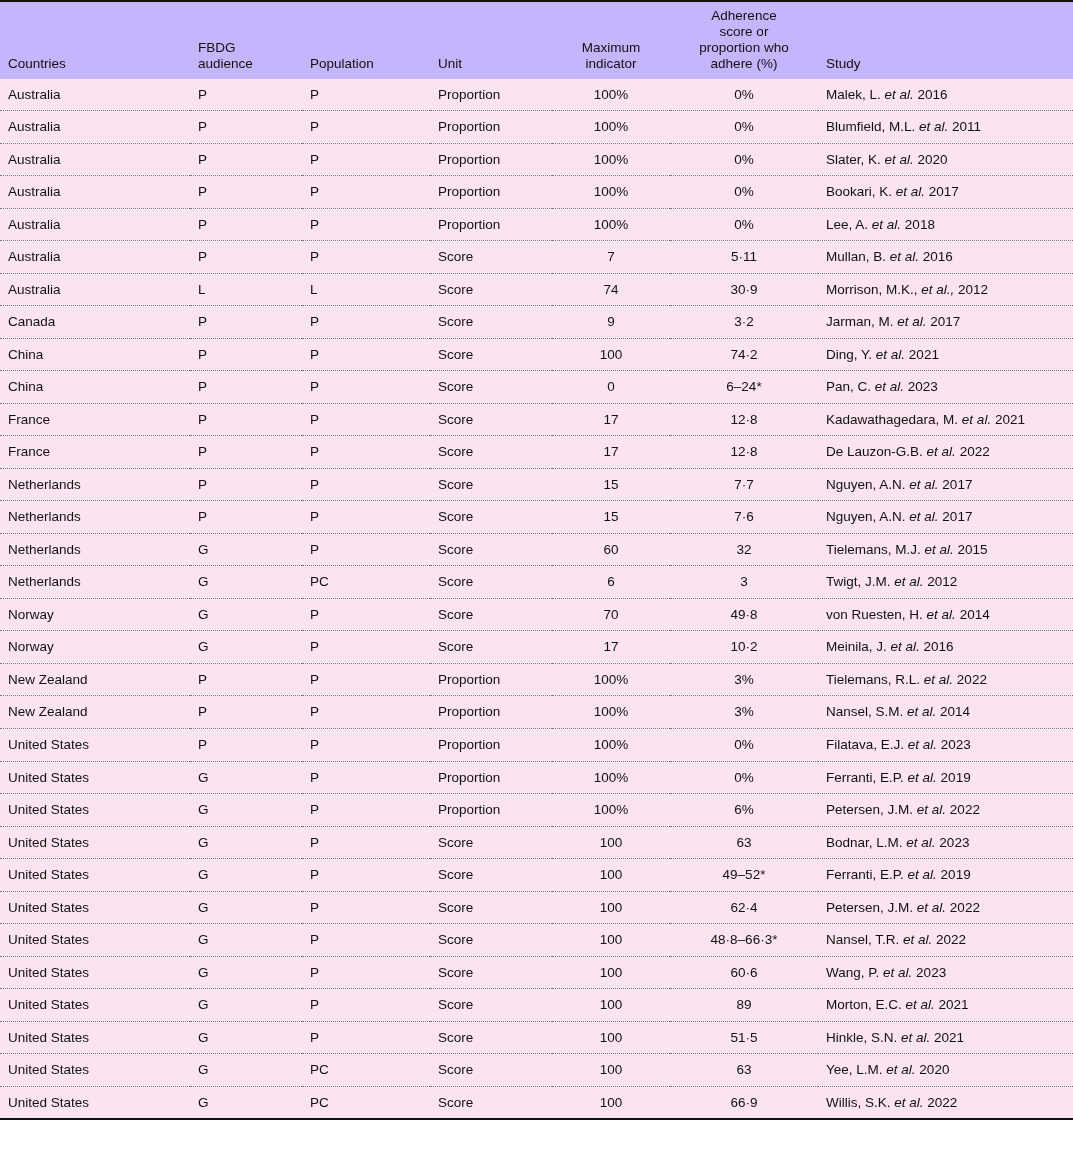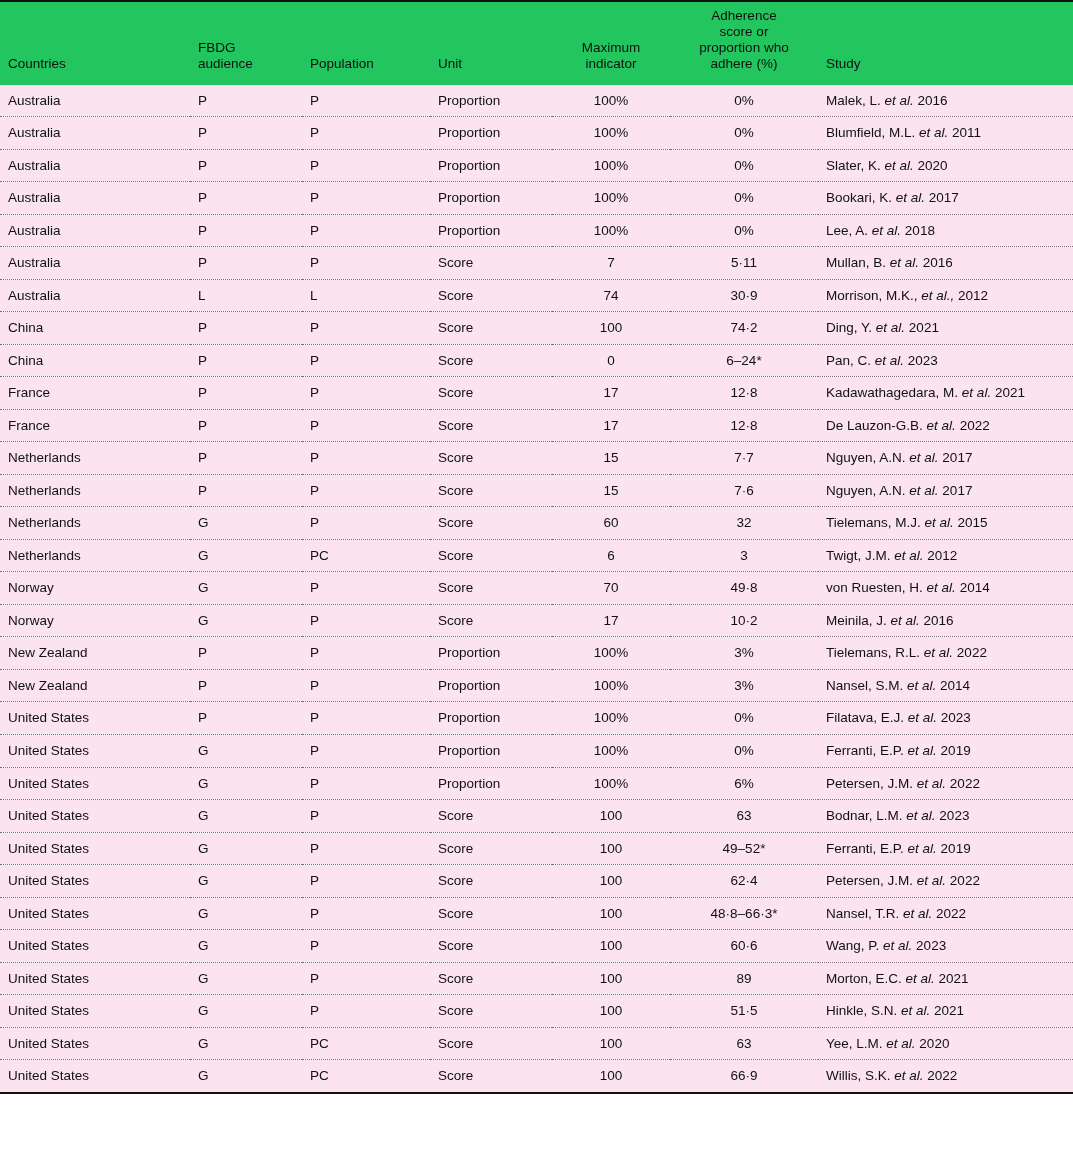--- a/index.html
+++ b/index.html
@@ -17,25 +17,25 @@
     box-sizing: border-box;
     padding: 0;
   }
   table.data-table {
     width: 1073px;
     border-collapse: collapse;
     table-layout: fixed;
     font-size: 13.5px;
   }
   table.data-table thead th {
-    background: #22c55e;
+    background: #c4b5fd;
     font-weight: normal;
     text-align: left;
     vertical-align: bottom;
-    padding: 6px 8px 13px 8px;
+    padding: 6px 8px 7px 8px;
     line-height: 1.18;
     font-size: 13.5px;
     color: #111111;
     border-top: 2px solid #111111;
   }
   table.data-table thead th.center {
     text-align: center;
   }
   table.data-table tbody td {
     background: #fbe4ef;
@@ -168,20 +168,29 @@
         <tr>
           <td>Australia</td>
           <td>L</td>
           <td>L</td>
           <td>Score</td>
           <td class="center">74</td>
           <td class="center">30·9</td>
           <td class="study"><span>Morrison, M.K.,</span> <cite>et al.,</cite> <span>2012</span></td>
         </tr>
         <tr>
+          <td>Canada</td>
+          <td>P</td>
+          <td>P</td>
+          <td>Score</td>
+          <td class="center">9</td>
+          <td class="center">3·2</td>
+          <td class="study"><span>Jarman, M.</span> <cite>et al.</cite> <span>2017</span></td>
+        </tr>
+        <tr>
           <td>China</td>
           <td>P</td>
           <td>P</td>
           <td>Score</td>
           <td class="center">100</td>
           <td class="center">74·2</td>
           <td class="study"><span>Ding, Y.</span> <cite>et al.</cite> <span>2021</span></td>
         </tr>
         <tr>
           <td>China</td>

